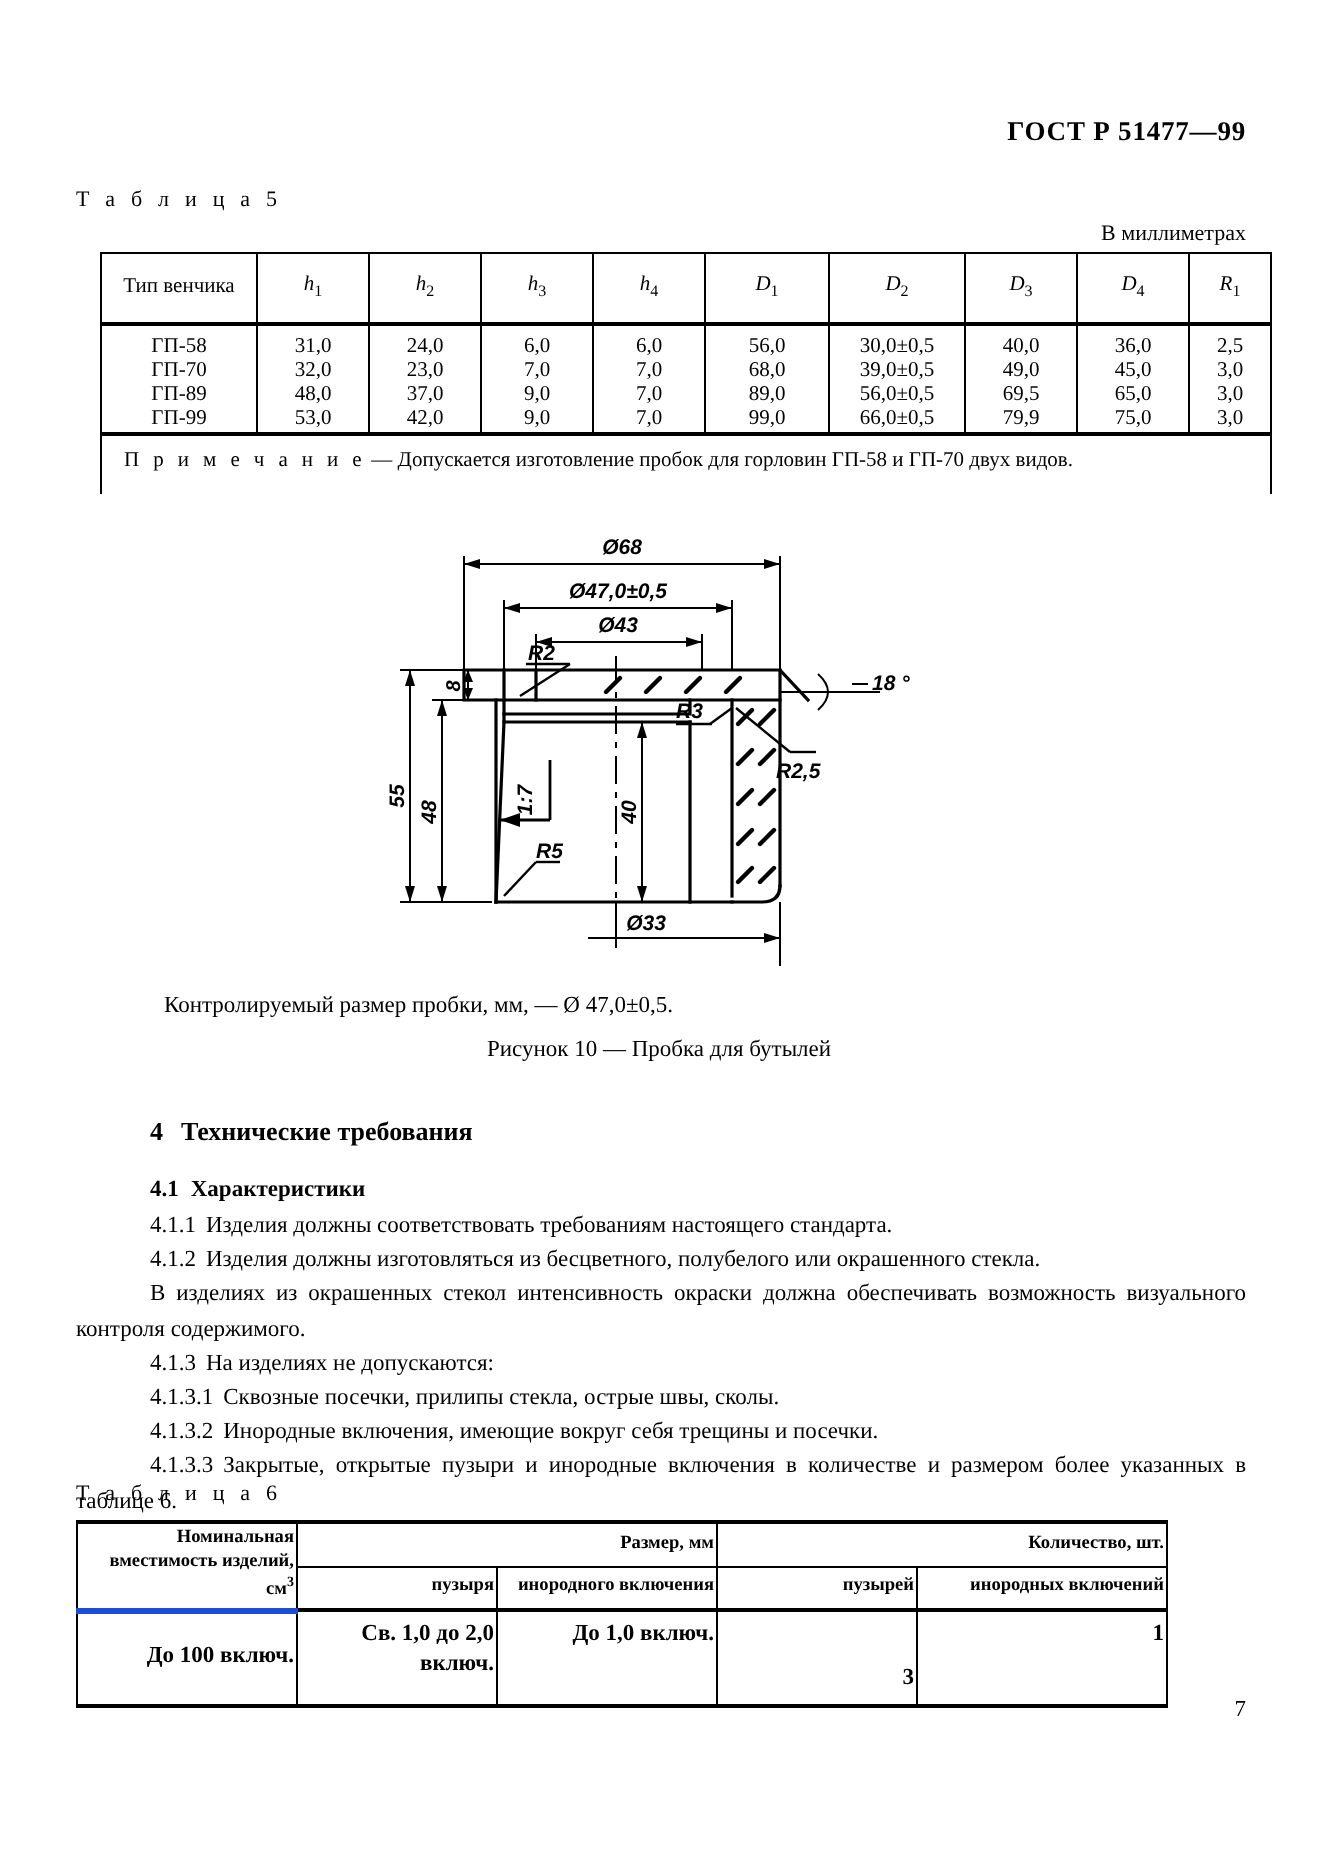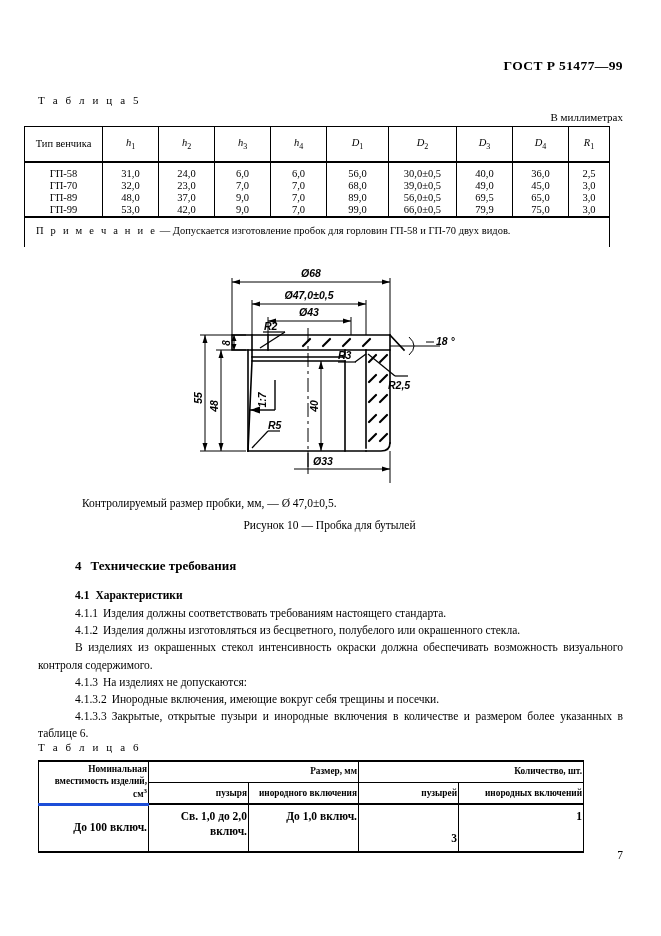--- a/index.html
+++ b/index.html
@@ -41,21 +41,21 @@
     letter-spacing: 2.6px;
   }
   .tbl5-units {
     position: absolute;
     right: 38px;
     top: 111px;
     font-size: 11px;
   }
   table.t5 {
     position: absolute;
-    left: 24px;
+    left: 50px;
     top: 126px;
     width: 585px;
     border-collapse: collapse;
     font-size: 10.5px;
     table-layout: fixed;
   }
   table.t5 td, table.t5 th {
     border: 1px solid #000;
     text-align: center;
     vertical-align: middle;
@@ -456,20 +456,21 @@
   </div>
   <div class="h2">
     <span class="num">4.1</span><span>Характеристики</span>
   </div>
 
   <div class="body-block">
     <p><span class="pnum">4.1.1</span><span>Изделия должны соответствовать требованиям настоящего стандарта.</span></p>
     <p><span class="pnum">4.1.2</span><span>Изделия должны изготовляться из бесцветного, полубелого или окрашенного стекла.</span></p>
     <p><span>В изделиях из окрашенных стекол интенсивность окраски должна обеспечивать возможность визуального контроля содержимого.</span></p>
     <p><span class="pnum">4.1.3</span><span>На изделиях не допускаются:</span></p>
+    <p><span class="pnum">4.1.3.1</span><span>Сквозные посечки, прилипы стекла, острые швы, сколы.</span></p>
     <p><span class="pnum">4.1.3.2</span><span>Инородные включения, имеющие вокруг себя трещины и посечки.</span></p>
     <p><span class="pnum">4.1.3.3</span><span>Закрытые, открытые пузыри и инородные включения в количестве и размером более указанных в таблице 6.</span></p>
   </div>
 
   <div class="tbl6-caption">Т а б л и ц а  6</div>
 
   <table class="t6">
     <colgroup>
       <col style="width:110px">
         <col style="width:100px">

